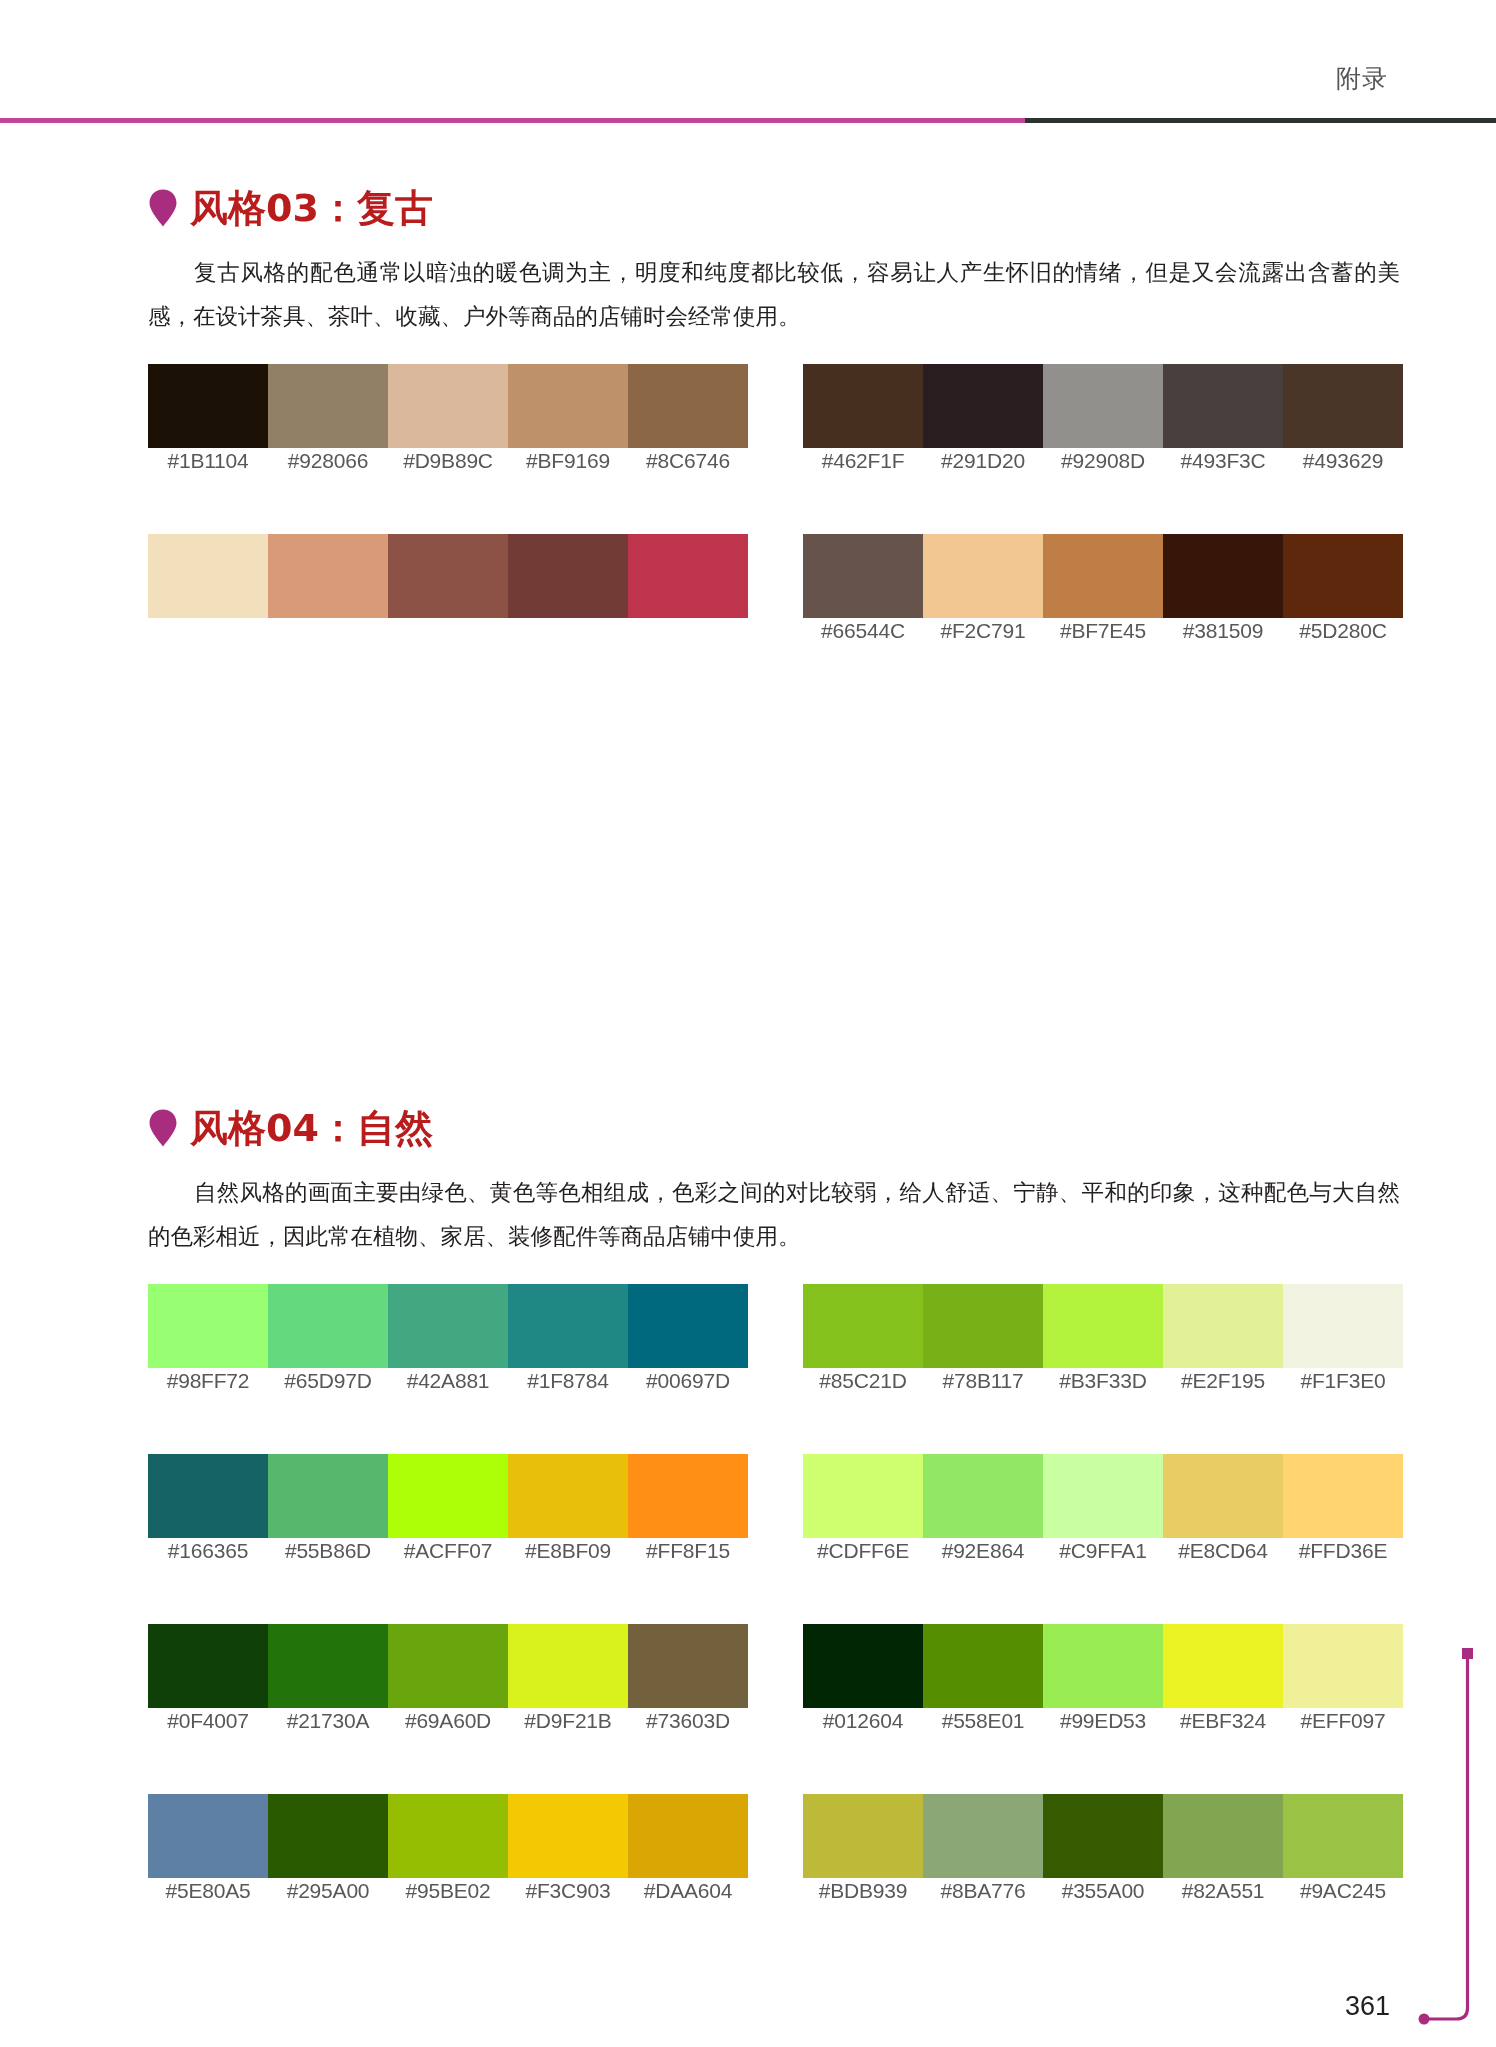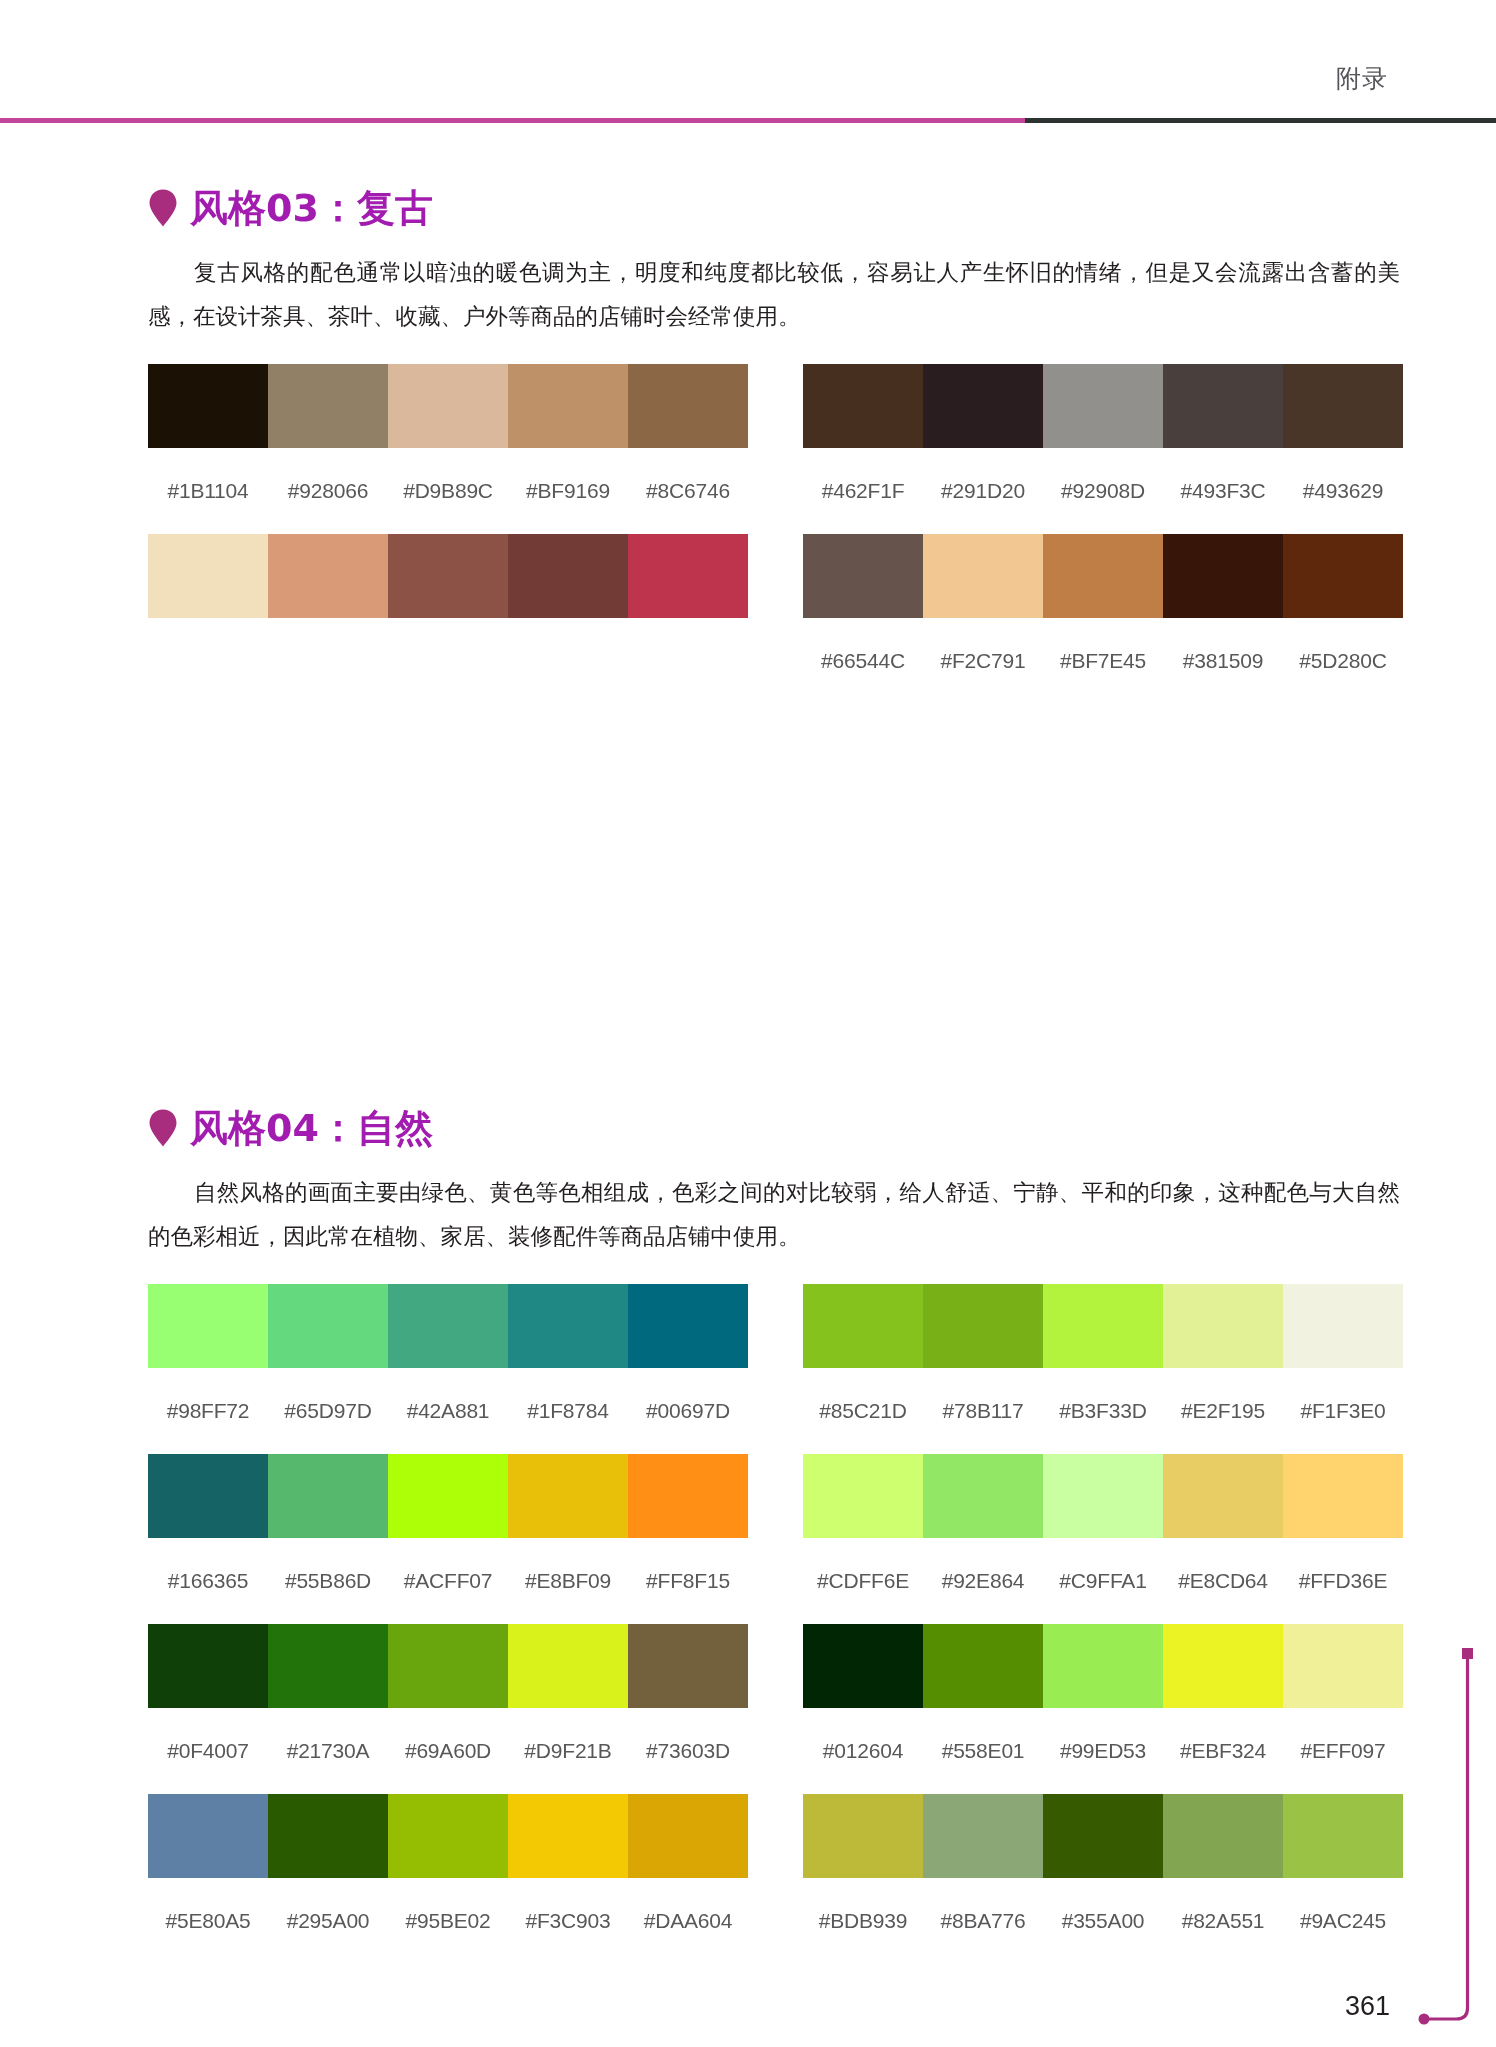--- a/index.html
+++ b/index.html
@@ -79,21 +79,21 @@
     width: 30px;
     height: 40px;
     margin-right: 12px;
     flex: 0 0 auto;
     display: block;
   }
   .section-title {
     font-size: 38px;
     font-weight: bold;
     line-height: 44px;
-    color: #a21caf;
+    color: #b91c1c;
     letter-spacing: 0px;
     white-space: nowrap;
     font-family: "DejaVu Sans", "Liberation Sans", sans-serif;
   }
 
   
   .section-paragraph {
     font-size: 22.5px;
     line-height: 44px;
     color: #231f20;
@@ -121,21 +121,20 @@
     height: 84px;
   }
   .swatch {
     flex: 1 1 0;
     height: 84px;
   }
   .palette-labels {
     display: flex;
     width: 600px;
     height: 86px;
-    align-items: center;
   }
   .swatch-label {
     flex: 1 1 0;
     text-align: center;
     font-size: 21px;
     line-height: 26px;
     color: #58585b;
     font-family: "Liberation Sans", "DejaVu Sans", sans-serif;
     letter-spacing: -0.2px;
   }

